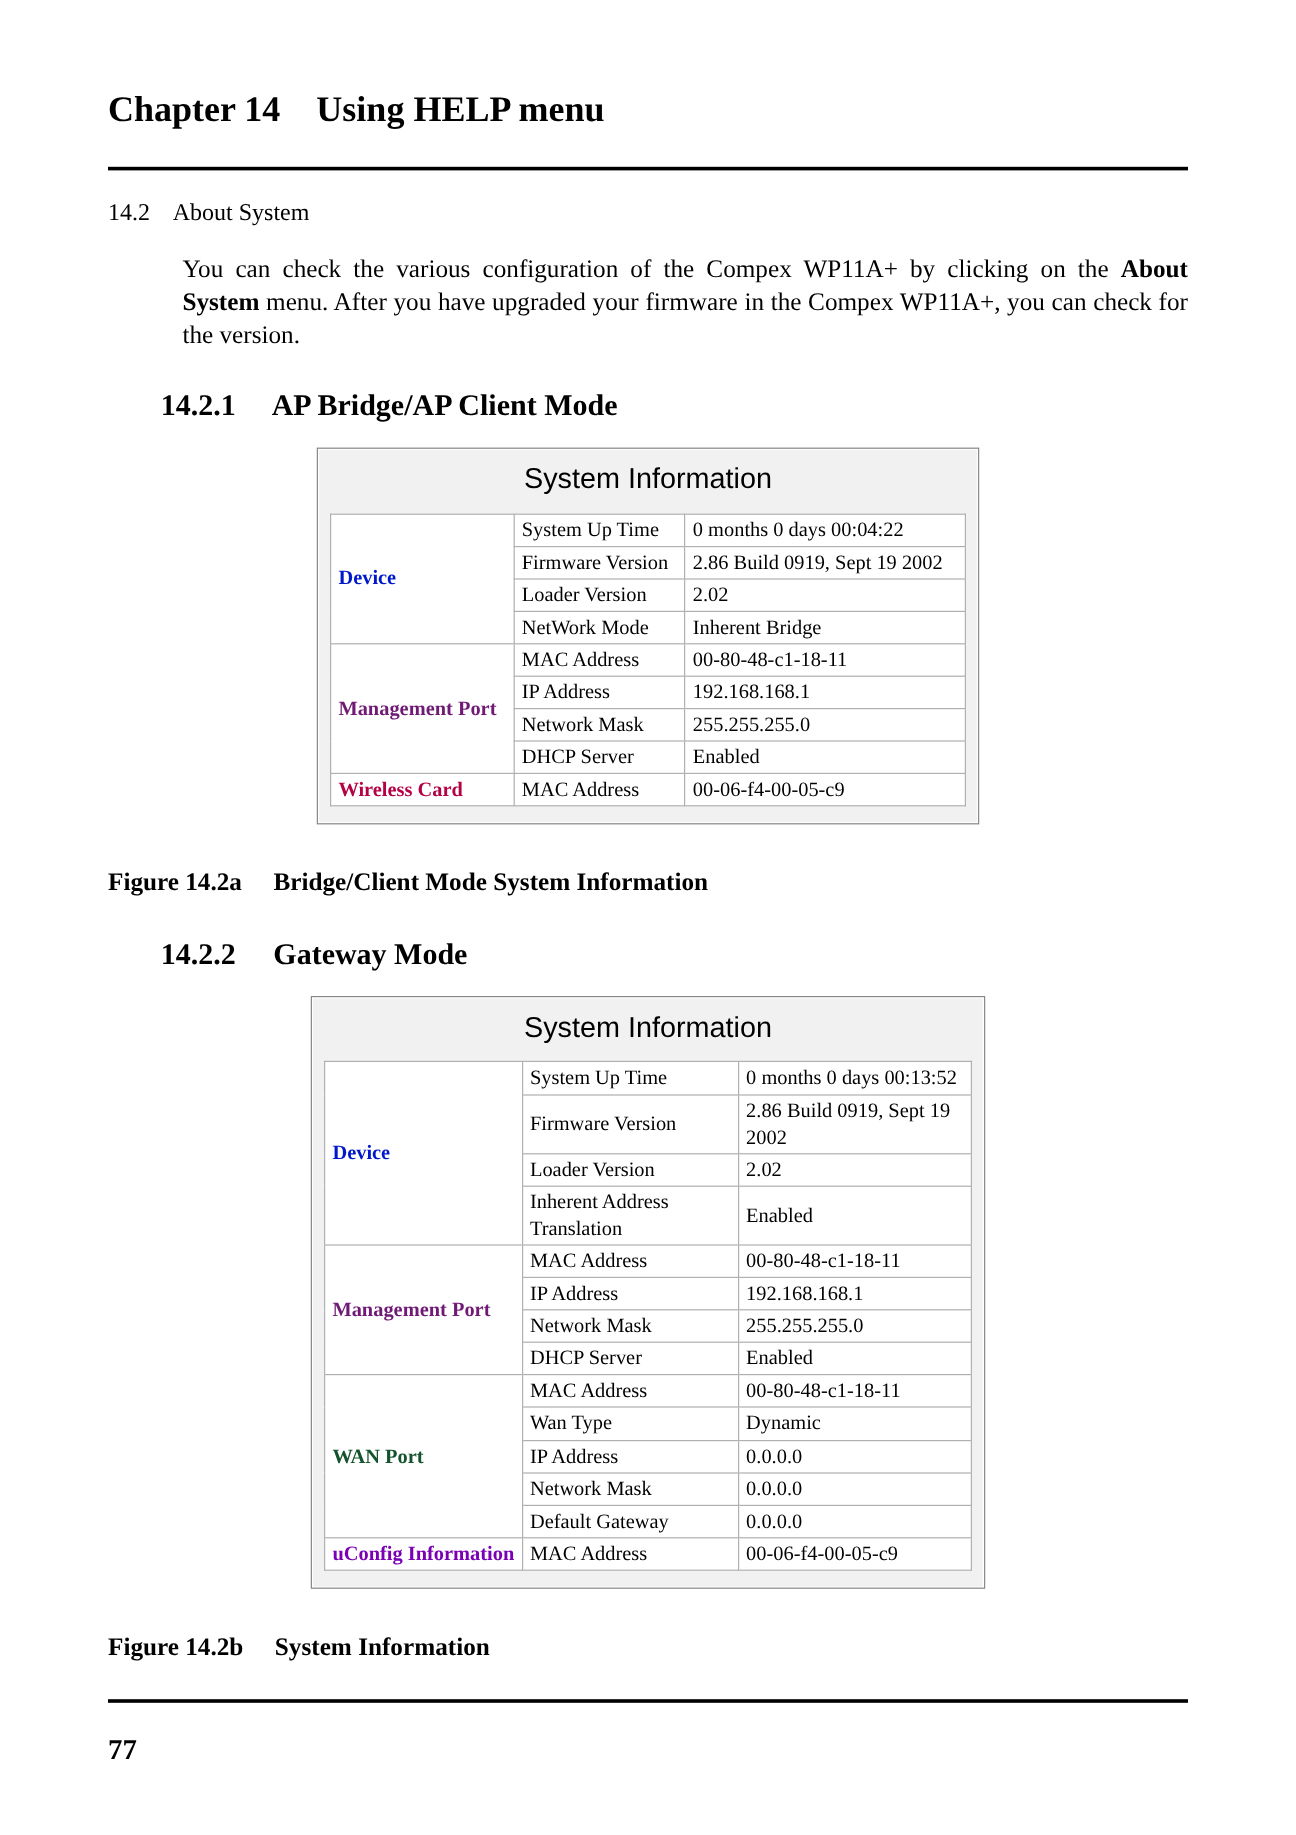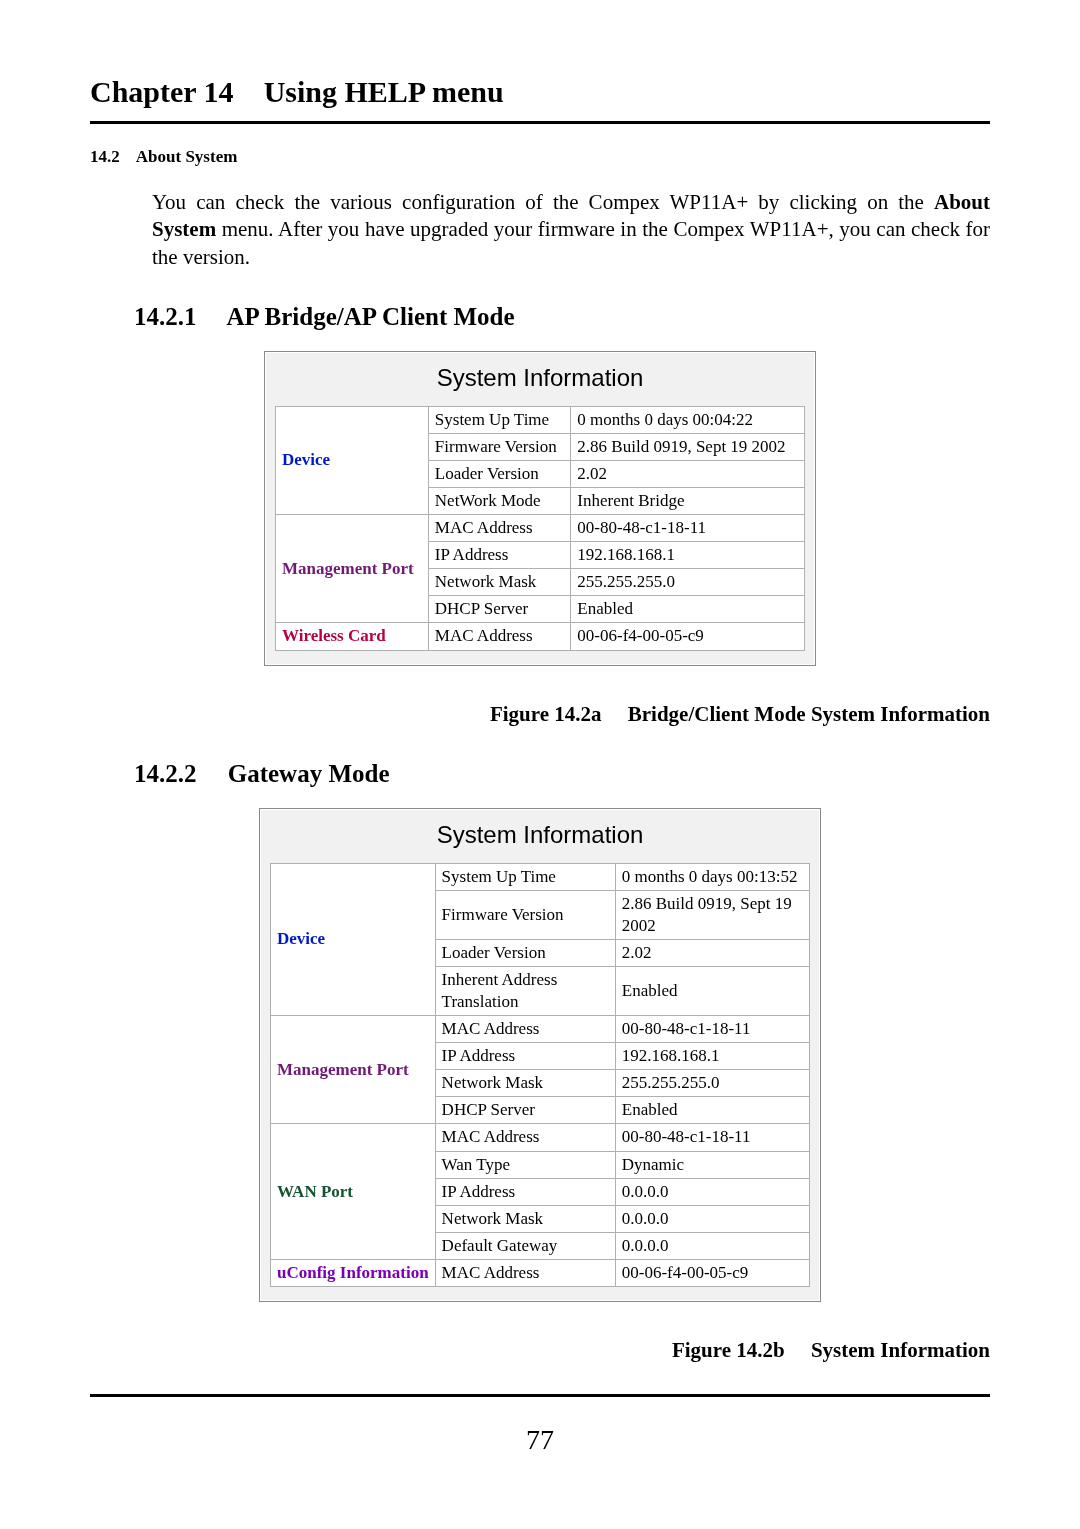--- a/index.html
+++ b/index.html
@@ -9,56 +9,57 @@
     margin: 0;
     padding: 72px 90px 60px 90px;
     width: 1080px;
     box-sizing: border-box;
     font-size: 21px;
     line-height: 1.3;
   }
   .chapter-title {
     font-size: 30px;
     font-weight: bold;
-    margin-bottom: 10px;
+    margin-bottom: 28px;
   }
   .hr-thick {
     border: none;
     border-top: 3px solid #000;
     margin: 0 0 22px 0;
   }
   .hr-bottom {
     border: none;
     border-top: 3px solid #000;
     margin: 30px 0 10px 0;
   }
   .sec-head {
-    font-weight: bold;
-    font-size: 17px;
+    font-weight: normal;
+    font-size: 20px;
     margin: 0 0 18px 0;
   }
   .subsec-head {
     font-weight: bold;
     font-size: 25px;
     margin: 30px 0 18px 44px;
   }
   .body-indent {
     margin-left: 62px;
     text-align: justify;
   }
   .figure-caption {
-    text-align: right;
+    text-align: left;
     font-weight: bold;
     font-size: 21px;
     margin: 35px 0 10px 0;
   }
   .page-num {
-    text-align: center;
-    font-size: 28px;
+    text-align: left;
+    font-size: 24px;
     margin-top: 25px;
+    font-weight: bold;
   }
 
   
   .sys-panel {
     width: 550px;
     margin: 0 auto;
     border: 1px solid #8a8a8a;
     background: #f1f1f1;
     box-shadow: inset 0 0 0 1px #fff;
   }

